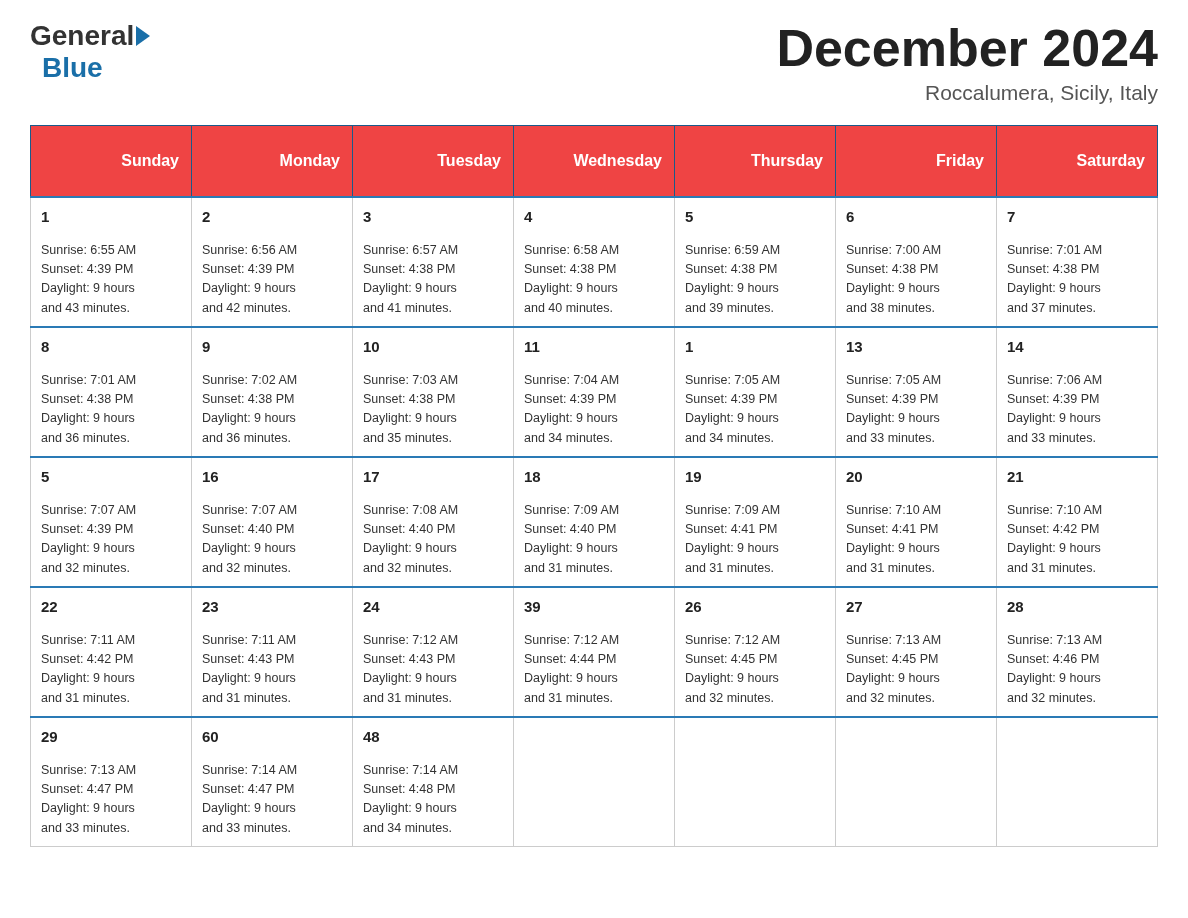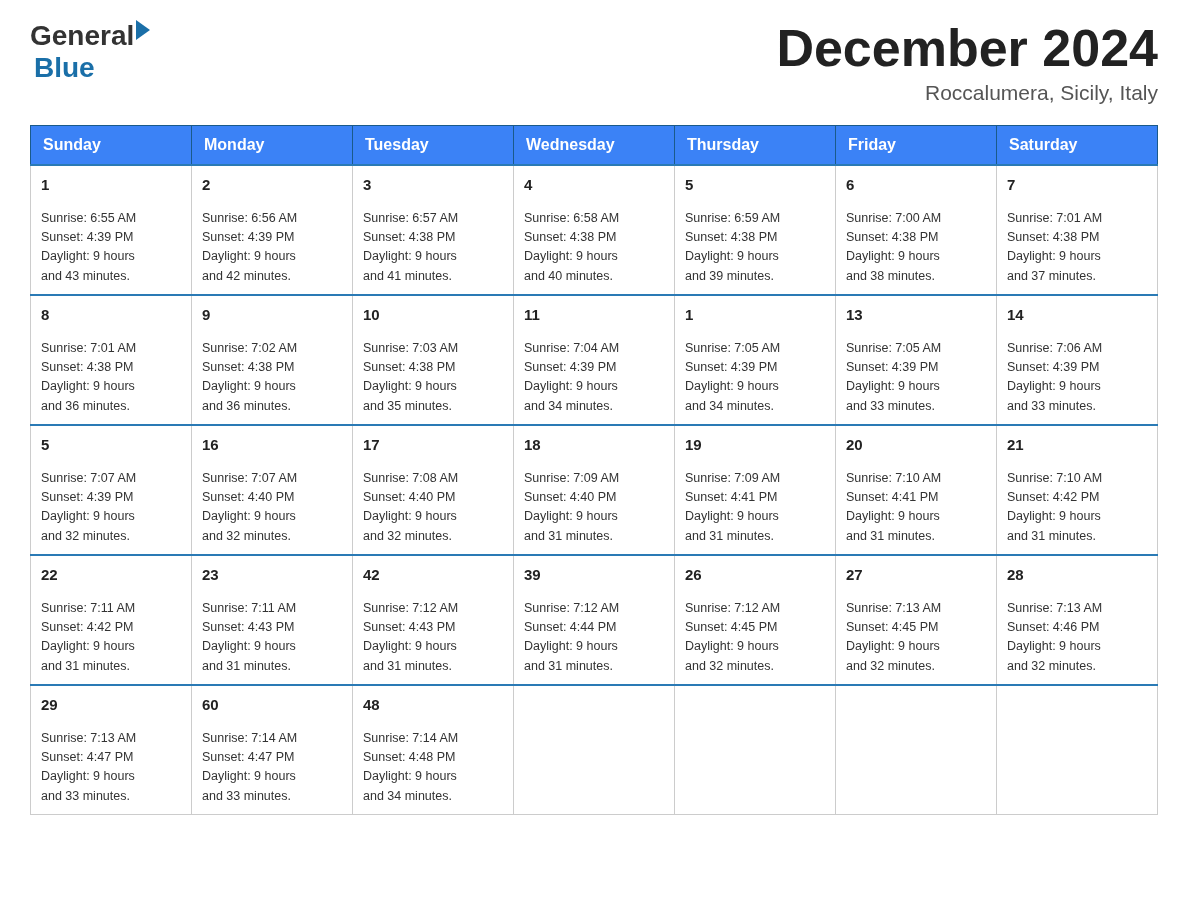--- a/index.html
+++ b/index.html
@@ -16,21 +16,21 @@
       align-items: flex-start;
       margin-bottom: 20px;
     }
     .logo {
       display: flex;
       flex-direction: column;
       align-items: flex-start;
     }
     .logo-text {
       display: flex;
-      align-items: flex-start;
+      align-items: center;
       font-size: 28px;
       font-weight: bold;
       color: #333;
     }
     .logo-general { color: #333; }
     .logo-arrow {
       width: 0;
       height: 0;
       border-left: 14px solid #1a6fa8;
       border-top: 10px solid transparent;
@@ -56,26 +56,26 @@
     .location {
       font-size: 21px;
       color: #555;
       margin-top: 4px;
     }
     .calendar {
       width: 100%;
       border-collapse: collapse;
     }
     .calendar thead tr th {
-      background-color: #3b82f6;
+      background-color: #ef4444;
       color: #fff;
       font-size: 16px;
       font-weight: bold;
-      padding: 10px 12px;
-      text-align: left;
+      padding: 26px 12px;
+      text-align: right;
       border: 1px solid #1a5a8a;
     }
     .calendar tbody tr td {
       vertical-align: top;
       border: 1px solid #ccc;
       border-top: 2px solid #2a7ab5;
       padding: 8px 10px;
       width: 14.28%;
       font-size: 13px;
       color: #333;
@@ -100,21 +100,21 @@
   </style>
 </head>
 <body>
 
 <div class="header">
   <div class="logo">
     <div class="logo-text">
       <span class="logo-general">General</span>
       <span class="logo-arrow"></span>
     </div>
-    <div style="margin-left:4px;">
+    <div style="margin-left:12px;">
       <span class="logo-blue">Blue</span>
     </div>
   </div>
   <div class="title-block">
     <div class="month-title">December 2024</div>
     <div class="location">Roccalumera, Sicily, Italy</div>
   </div>
 </div>
 
 <table class="calendar">
@@ -223,21 +223,21 @@
       <tr>
         <td>
           <div class="day-number">22</div>
           <div class="day-info">Sunrise: 7:11 AM<br>Sunset: 4:42 PM<br>Daylight: 9 hours<br>and 31 minutes.</div>
         </td>
         <td>
           <div class="day-number">23</div>
           <div class="day-info">Sunrise: 7:11 AM<br>Sunset: 4:43 PM<br>Daylight: 9 hours<br>and 31 minutes.</div>
         </td>
         <td>
-          <div class="day-number">42</div>
+          <div class="day-number">24</div>
           <div class="day-info">Sunrise: 7:12 AM<br>Sunset: 4:43 PM<br>Daylight: 9 hours<br>and 31 minutes.</div>
         </td>
         <td>
           <div class="day-number">39</div>
           <div class="day-info">Sunrise: 7:12 AM<br>Sunset: 4:44 PM<br>Daylight: 9 hours<br>and 31 minutes.</div>
         </td>
         <td>
           <div class="day-number">26</div>
           <div class="day-info">Sunrise: 7:12 AM<br>Sunset: 4:45 PM<br>Daylight: 9 hours<br>and 32 minutes.</div>
         </td>

